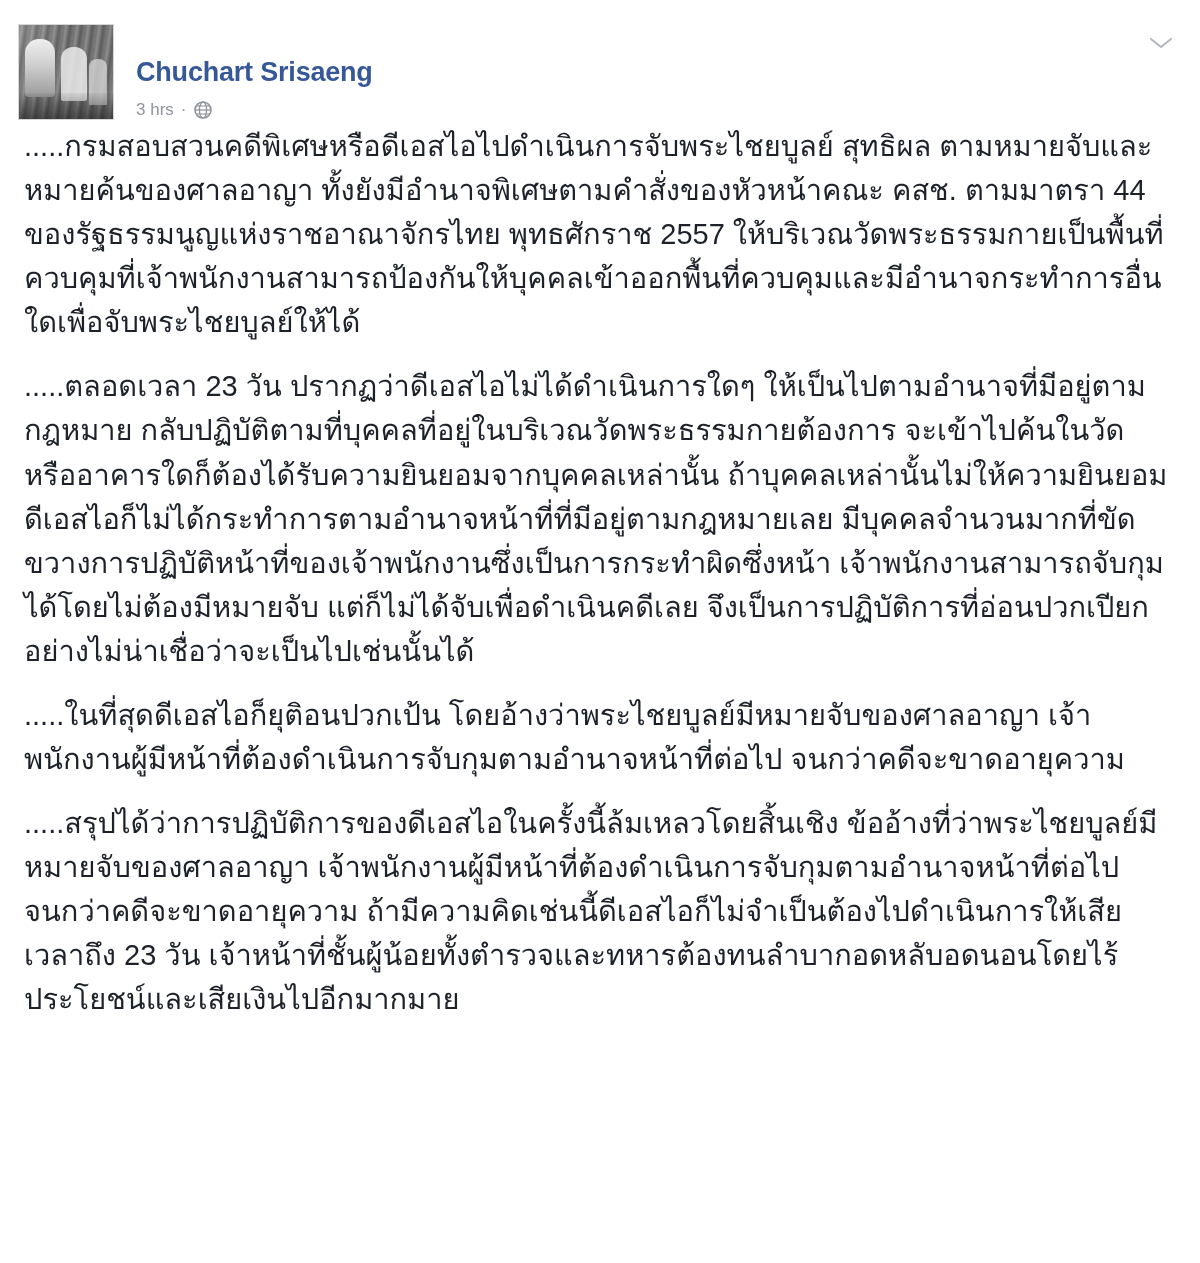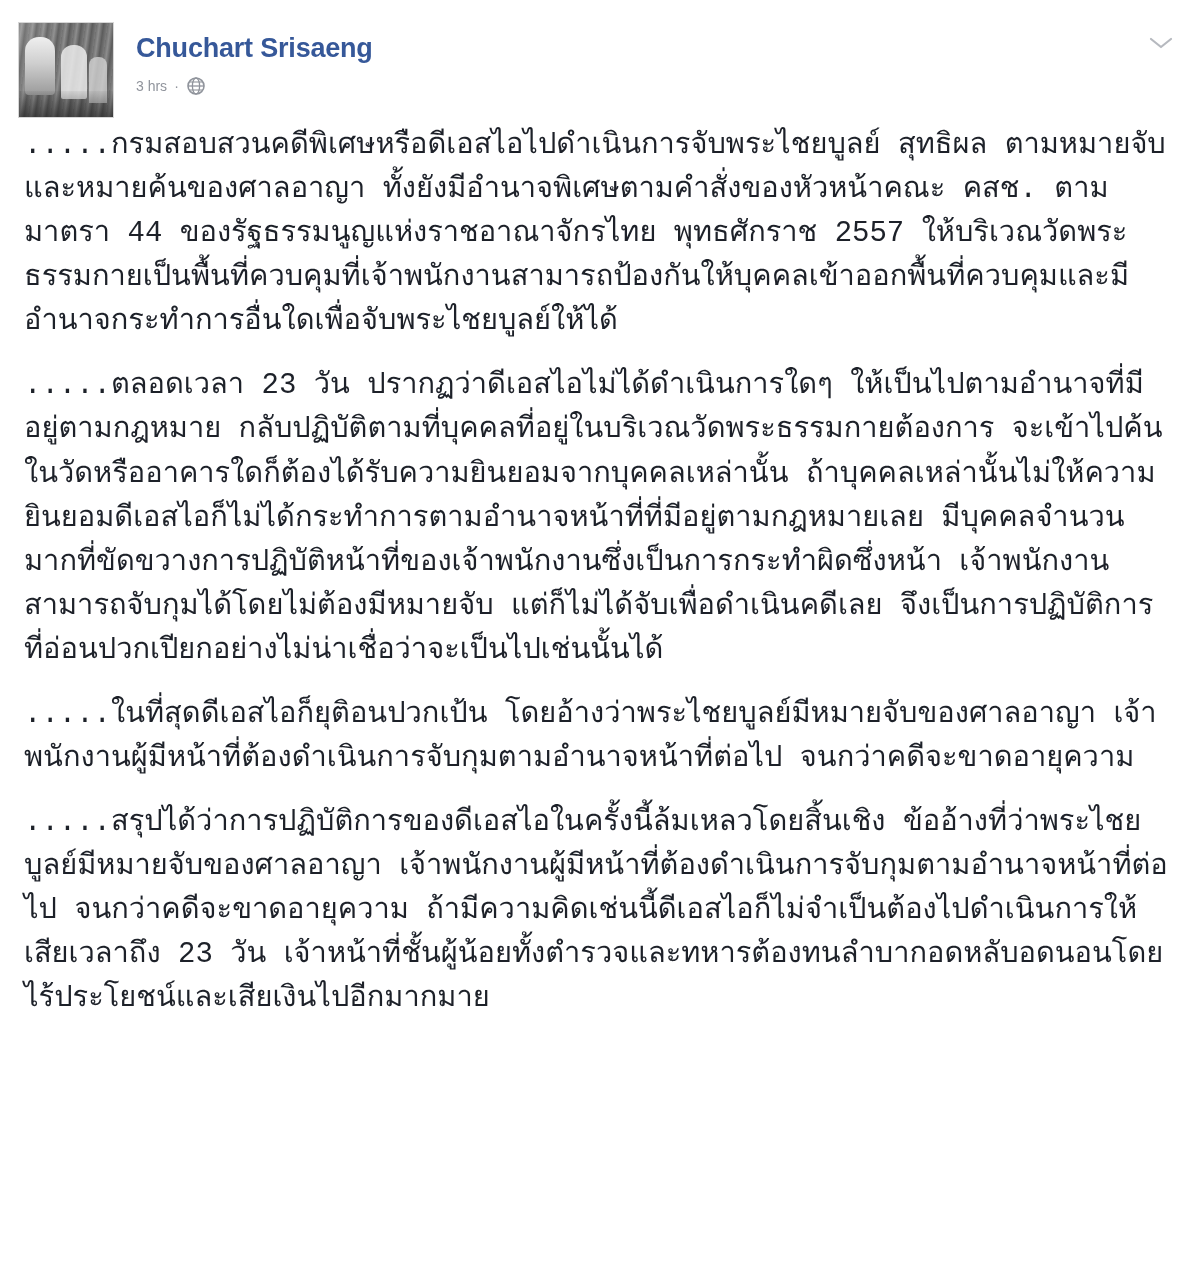--- a/index.html
+++ b/index.html
@@ -20,21 +20,21 @@
     width: 1200px;
     height: 1263px;
     background: #ffffff;
     box-sizing: border-box;
   }
 
   
   .post-header {
     position: relative;
     display: flex;
-    align-items: flex-start;
+    align-items: flex-end;
     padding: 22px 0 0 18px;
     height: 120px;
     box-sizing: border-box;
   }
 
   .avatar {
     width: 96px;
     height: 96px;
     flex: 0 0 96px;
     border: 1px solid #d3d6db;
@@ -75,21 +75,21 @@
     color: #365899;
     line-height: 1.1;
     letter-spacing: -0.2px;
     cursor: pointer;
   }
 
   .meta-line {
     margin-top: 12px;
     display: flex;
     align-items: center;
-    font-size: 14px;
+    font-size: 17px;
     color: #90949c;
   }
   .timestamp { cursor: pointer; }
   .meta-sep { margin: 0 7px; color: #90949c; }
 
   .globe-icon {
     display: inline-block;
     width: 20px;
     height: 20px;
     position: relative;
@@ -110,21 +110,21 @@
     justify-content: center;
   }
   .chevron-btn svg { display: block; }
 
   
   .post-body {
     padding: 4px 30px 0 24px;
     font-size: 29px;
     line-height: 1.52;
     color: #1d2129;
-    font-family: Liberation Mono, monospace;
+    font-family: Liberation Sans, sans-serif;
     letter-spacing: 0px;
     word-break: break-word;
   }
   .para {
     margin: 0 0 1px 0;
     text-align: left;
   }
   .para + .para { margin-top: 20px; }
 </style>
 </head>

